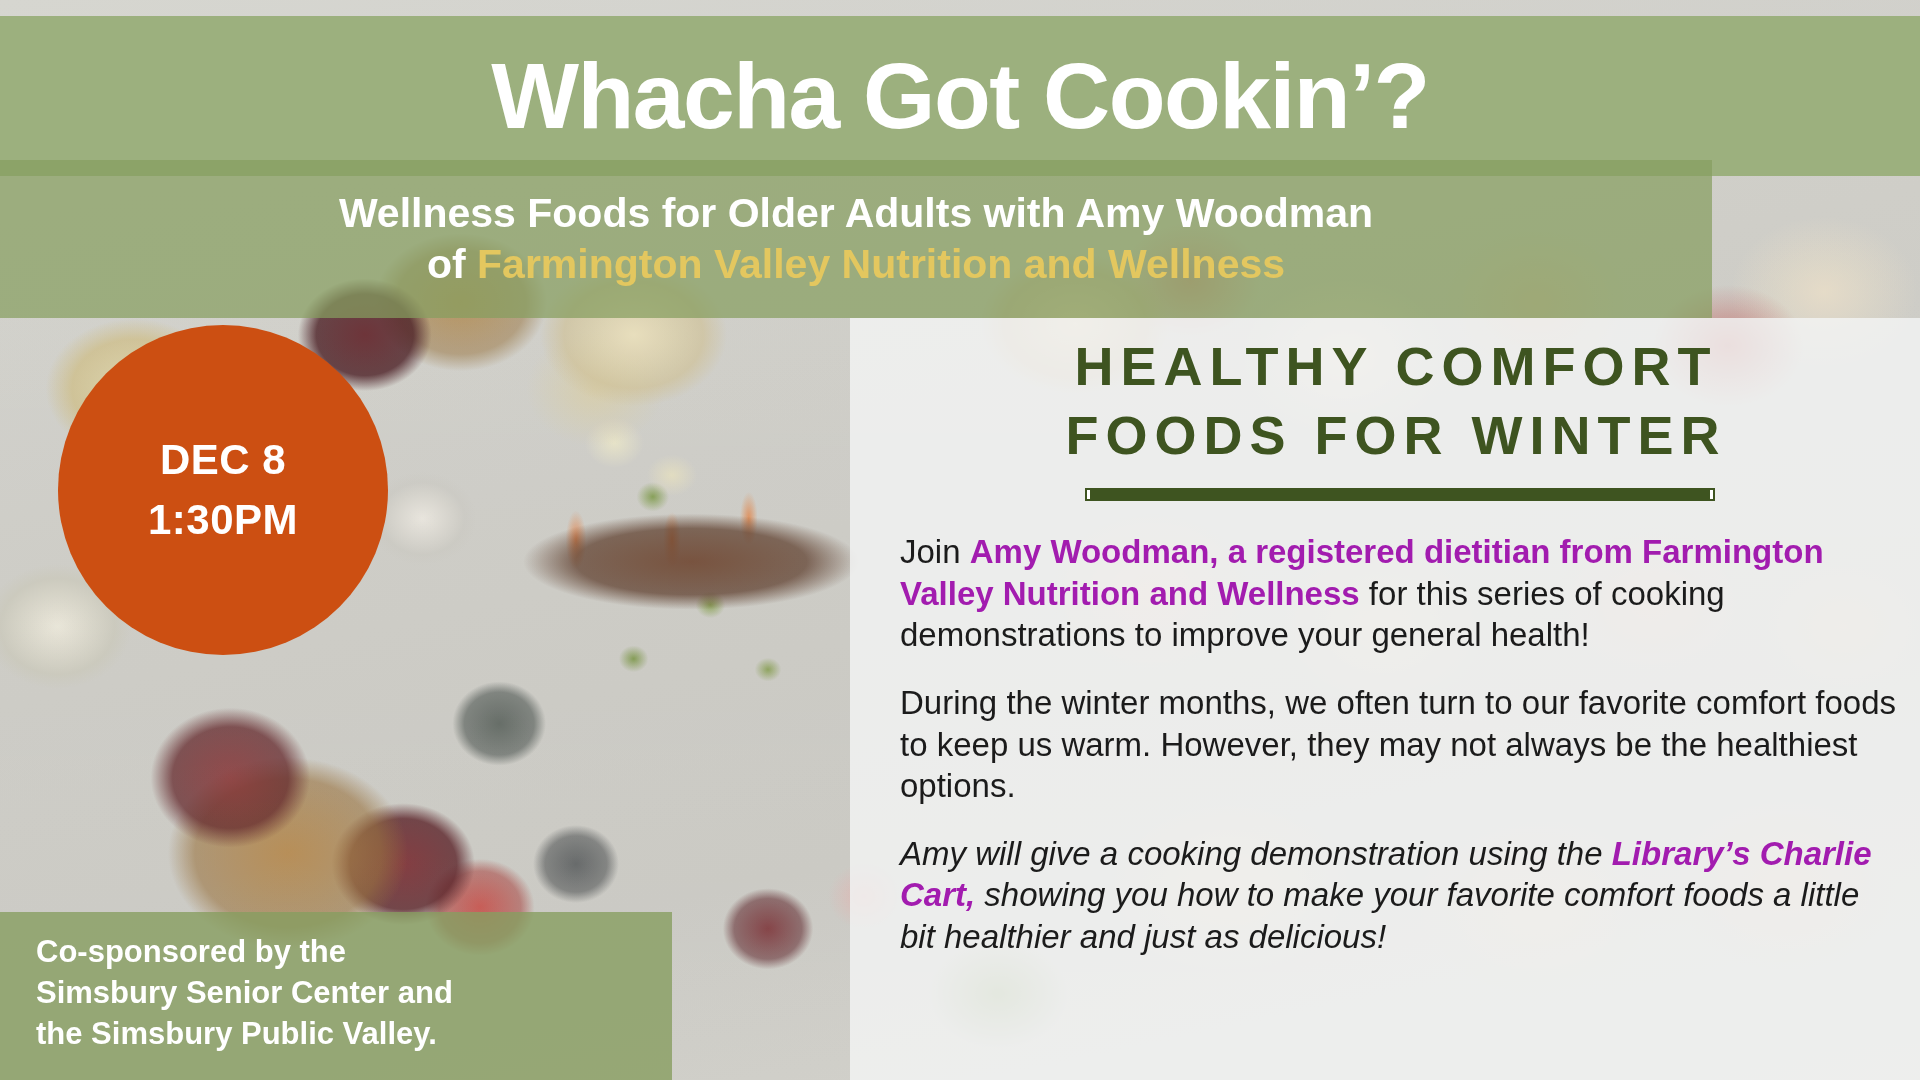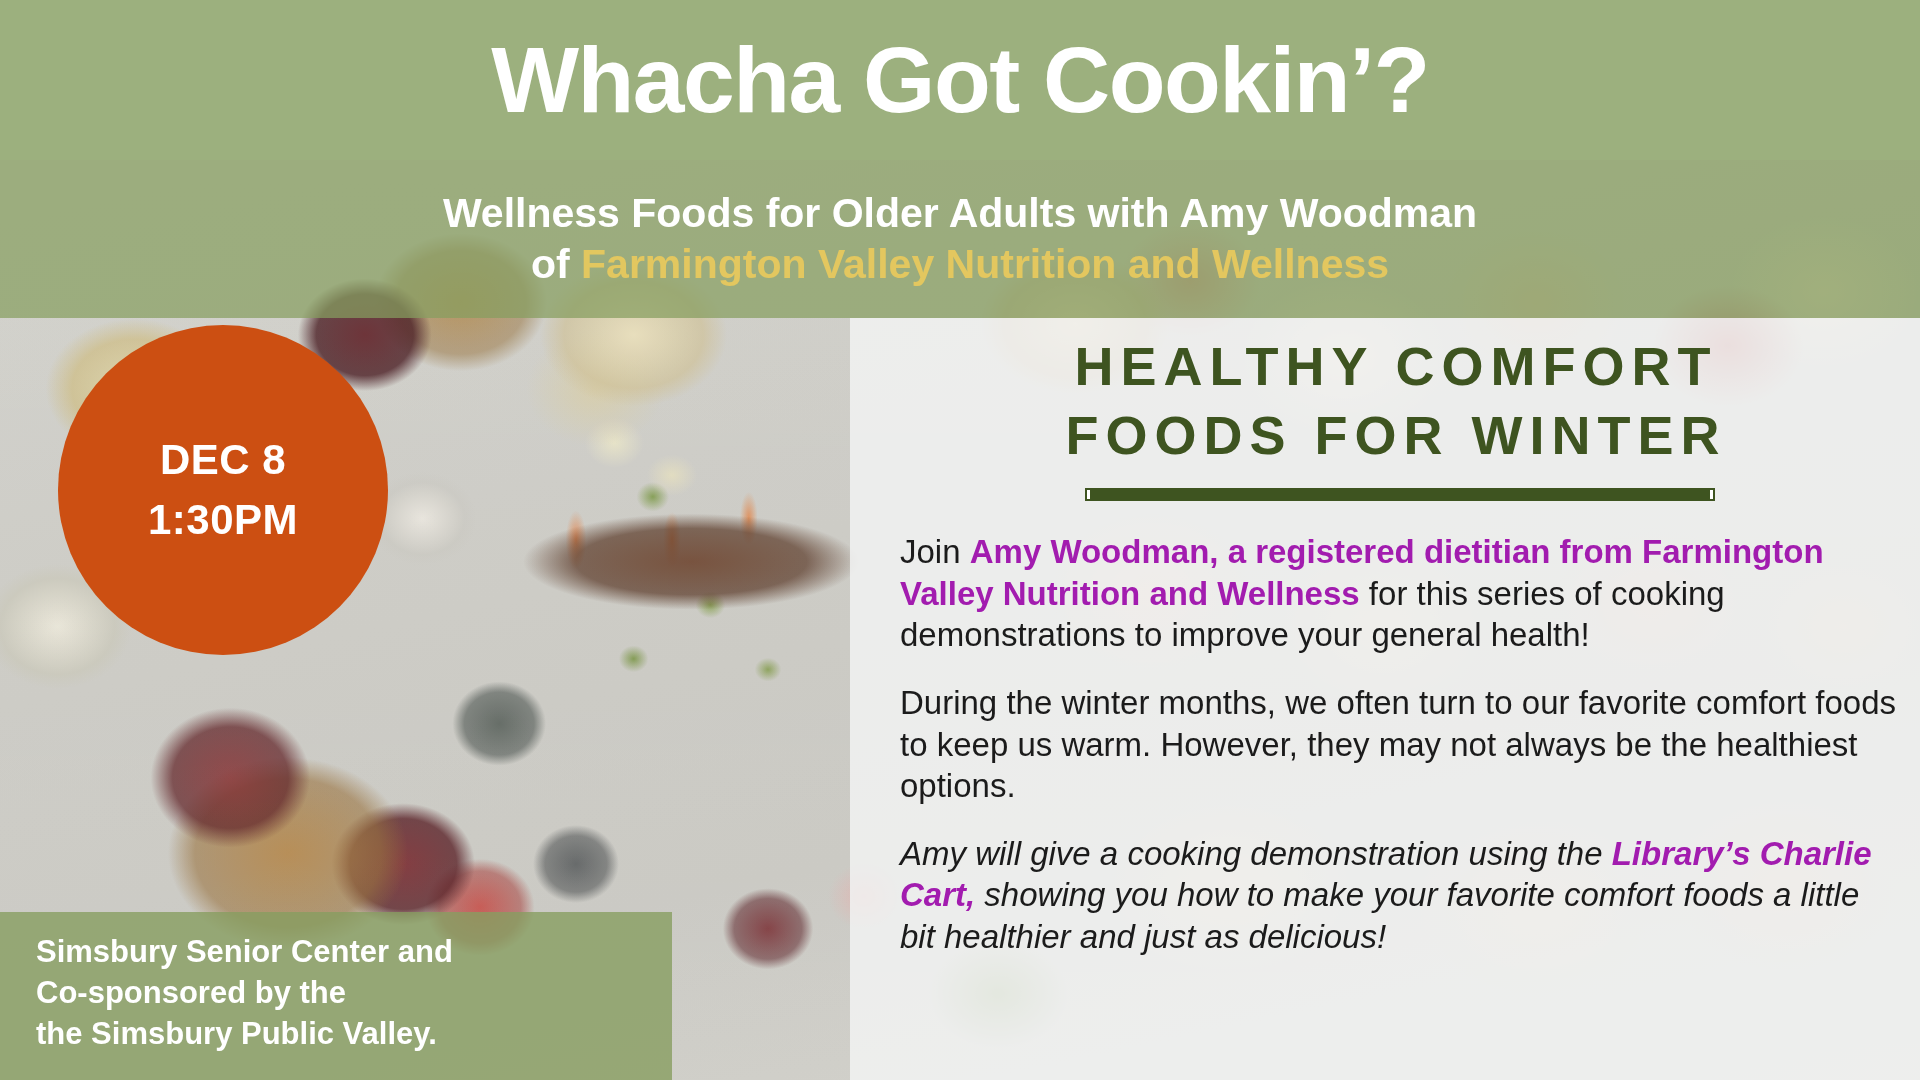--- a/index.html
+++ b/index.html
@@ -77,38 +77,38 @@
 
   
   .right-veil {
     position:absolute;
     left:850px; top:318px; right:0; bottom:0;
     background:rgba(243,244,244,.82);
   }
 
   
   .band-title {
-    position:absolute; left:0; top:0; width:1920px; height:160px;
+    position:absolute; left:0; top:16px; width:1920px; height:160px;
     background:#9cb07e;
     display:flex; align-items:center; justify-content:center;
     z-index:5;
   }
   .title-text {
     color:#ffffff;
     font-size:93px;
     font-weight:700;
     letter-spacing:-1.5px;
     line-height:1;
     white-space:nowrap;
     text-align:center;
   }
 
   
   .band-sub {
-    position:absolute; left:0; top:160px; width:1920px; height:158px;
+    position:absolute; left:0; top:160px; width:1712px; height:158px;
     background:rgba(135,158,96,.72);
     display:flex; flex-direction:column; align-items:center; justify-content:center;
     z-index:5;
   }
   .sub-line {
     color:#ffffff;
     font-size:41px;
     font-weight:700;
     line-height:1.24;
     white-space:nowrap;
@@ -220,18 +220,18 @@
     <div class="body-block">
       <p class="body-p"><span>Join </span><span class="bold-green">Amy Woodman, a registered dietitian from Farmington Valley Nutrition and Wellness</span><span> for this series of cooking demonstrations to improve your general health!</span></p>
 
       <p class="body-p">During the winter months, we often turn to our favorite comfort foods to keep us warm. However, they may not always be the healthiest options.</p>
 
       <p class="body-p"><span>Amy will give a cooking demonstration using the </span><span class="bold-green">Library’s Charlie Cart,</span><span> showing you how to make your favorite comfort foods a little bit healthier and just as delicious!</span></p>
     </div>
   </div>
 
   <div class="cosponsor">
+    <p>Co-sponsored by the</p>
     <p>Simsbury Senior Center and</p>
-    <p>Co-sponsored by the</p>
     <p>the Simsbury Public Valley.</p>
   </div>
 
 </div>
 
 </body></html>

